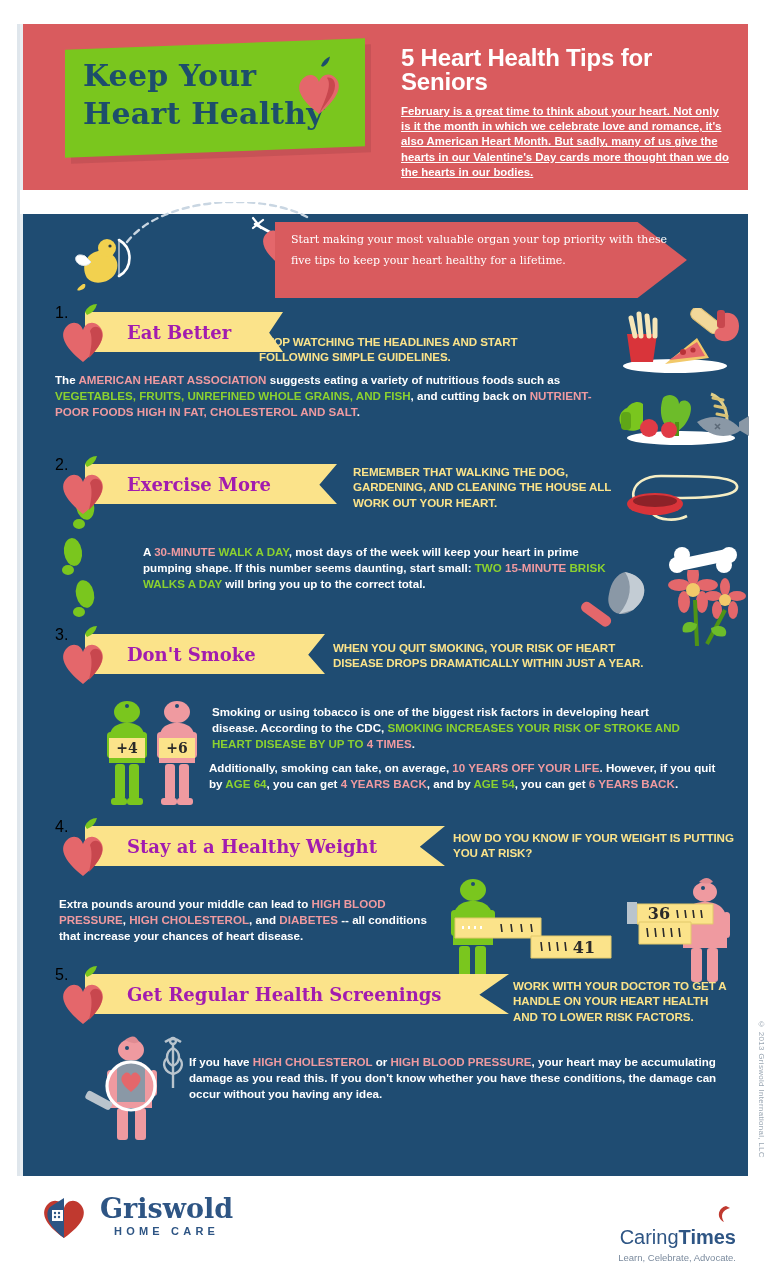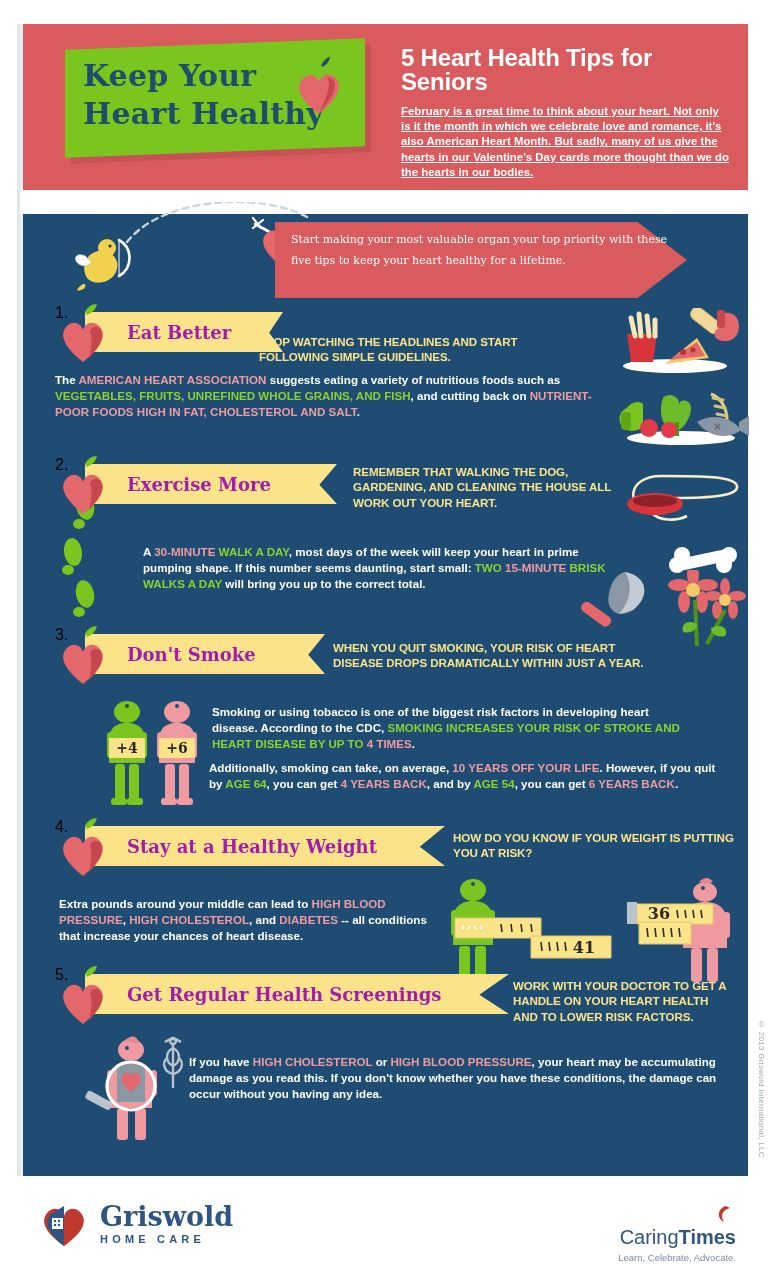--- a/index.html
+++ b/index.html
@@ -104,28 +104,28 @@
   .ill { position:absolute; }
   .plate { fill:#ffffff; }
   .tapebox {
     position:absolute; background:#fbe38a; border:1px solid #e2c96a;
     display:flex; align-items:center; color:#2a2a2a;
     font-family:"DejaVu Serif", serif; font-weight:700;
   }
 
   
   .footer { position:absolute; left:0; top:1186px; width:768px; height:79px; background:#fff; }
-  .griswold { position:absolute; left:38px; top:12px; display:flex; align-items:center; }
+  .griswold { position:absolute; left:38px; top:4px; display:flex; align-items:center; }
   .gris-text { margin-left:10px; }
   .gris-name {
     font-family:"DejaVu Serif", serif; font-weight:700; font-size:27px;
     color:#2e5584; line-height:28px;
   }
   .gris-sub {
-    font-size:11px; font-weight:700; color:#2e5584; letter-spacing:4.2px; margin-top:2px;
+    font-size:11px; font-weight:700; color:#2e5584; letter-spacing:4.2px; margin-top:2px;text-align:center;
   }
   .caring { position:absolute; right:32px; top:18px; text-align:right; }
   .caring-name {
     font-family:Liberation Sans, sans-serif; font-size:20px; color:#2e5584; line-height:26px;
   }
   .caring-sub { font-size:9.5px; color:#7b8b9e; margin-top:2px; }
   .copyright {
     position:absolute; right:2px; top:1020px;
     font-size:8px; color:#9aa6b2;
     writing-mode: vertical-rl; text-orientation: mixed;

